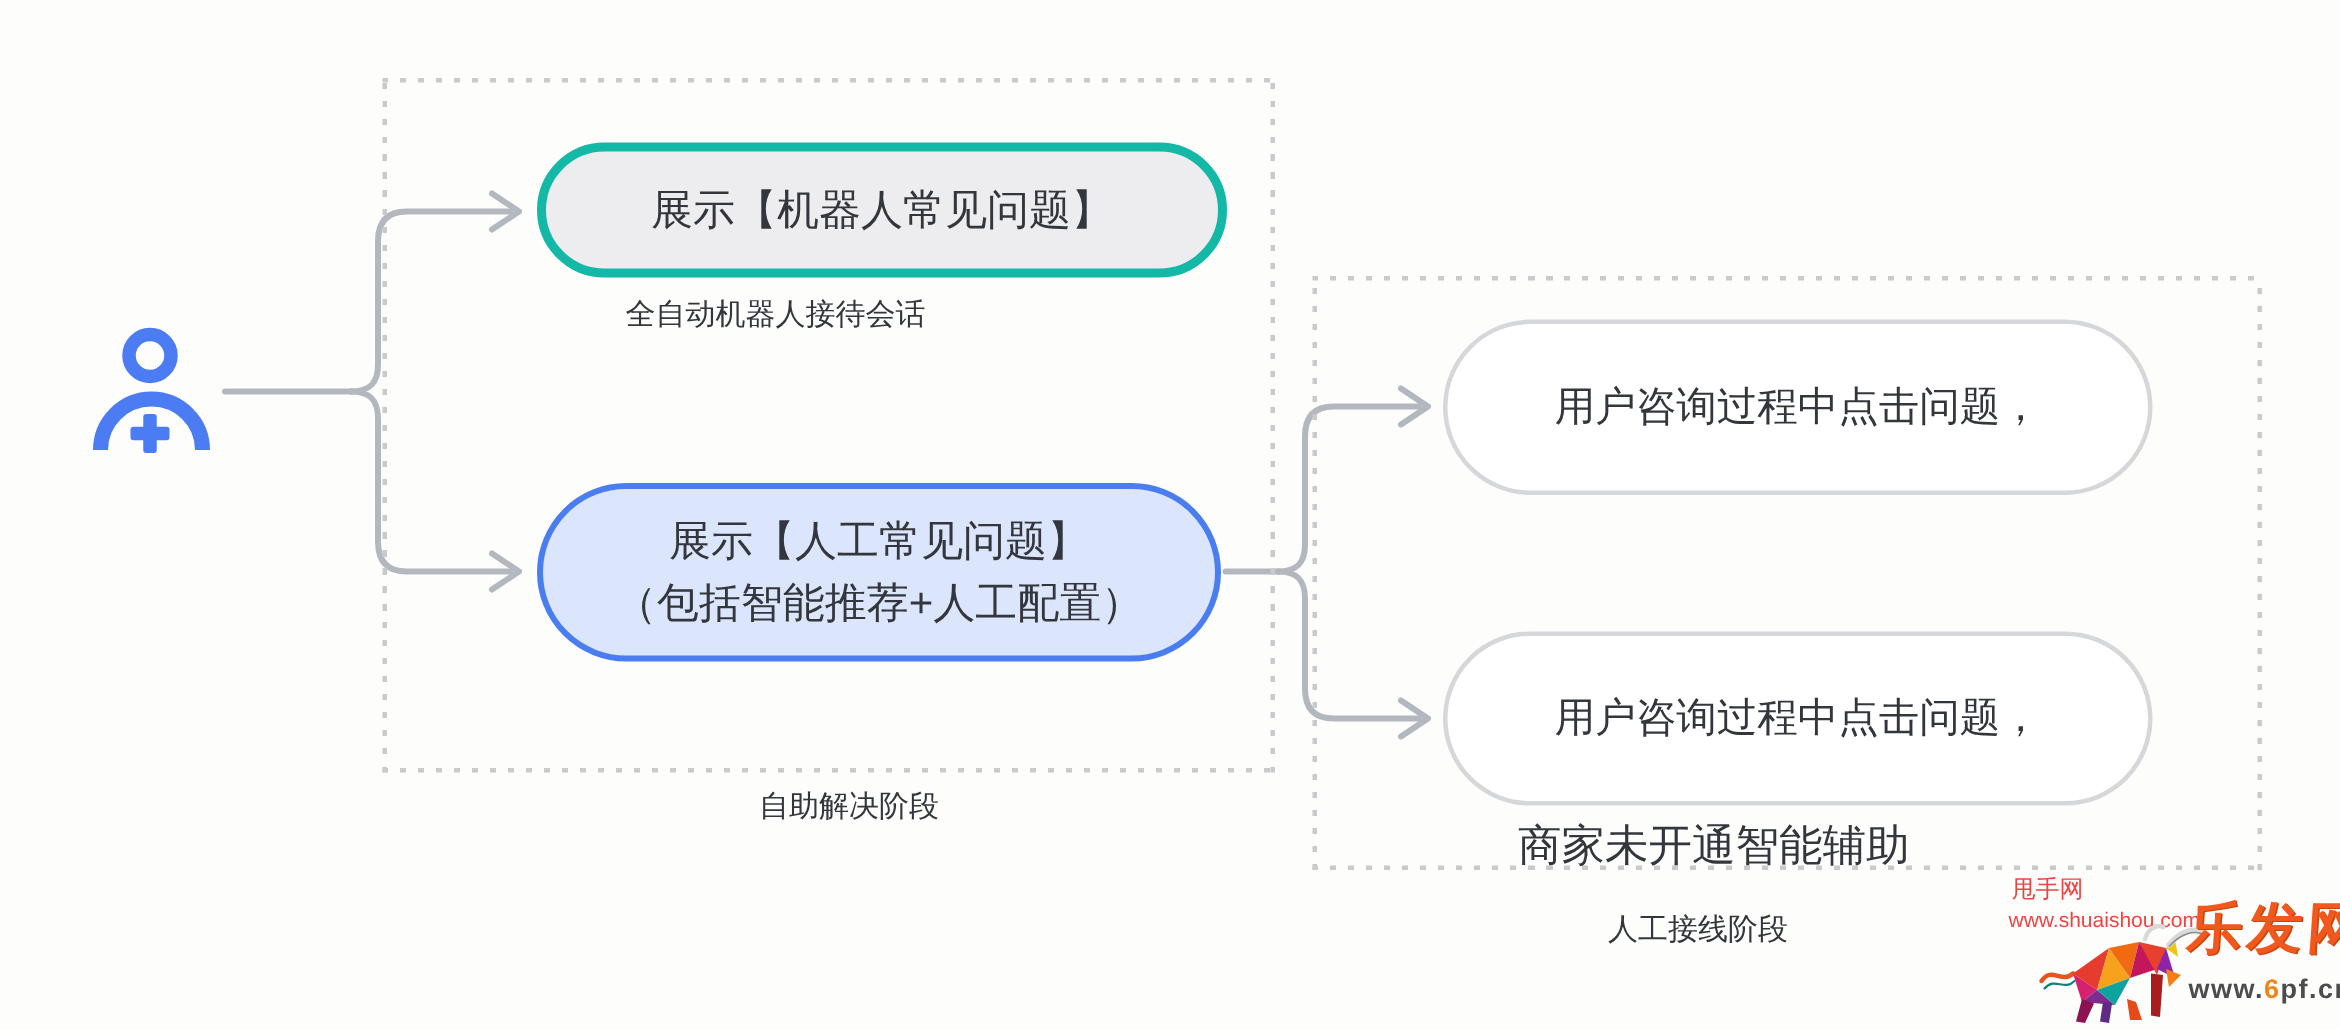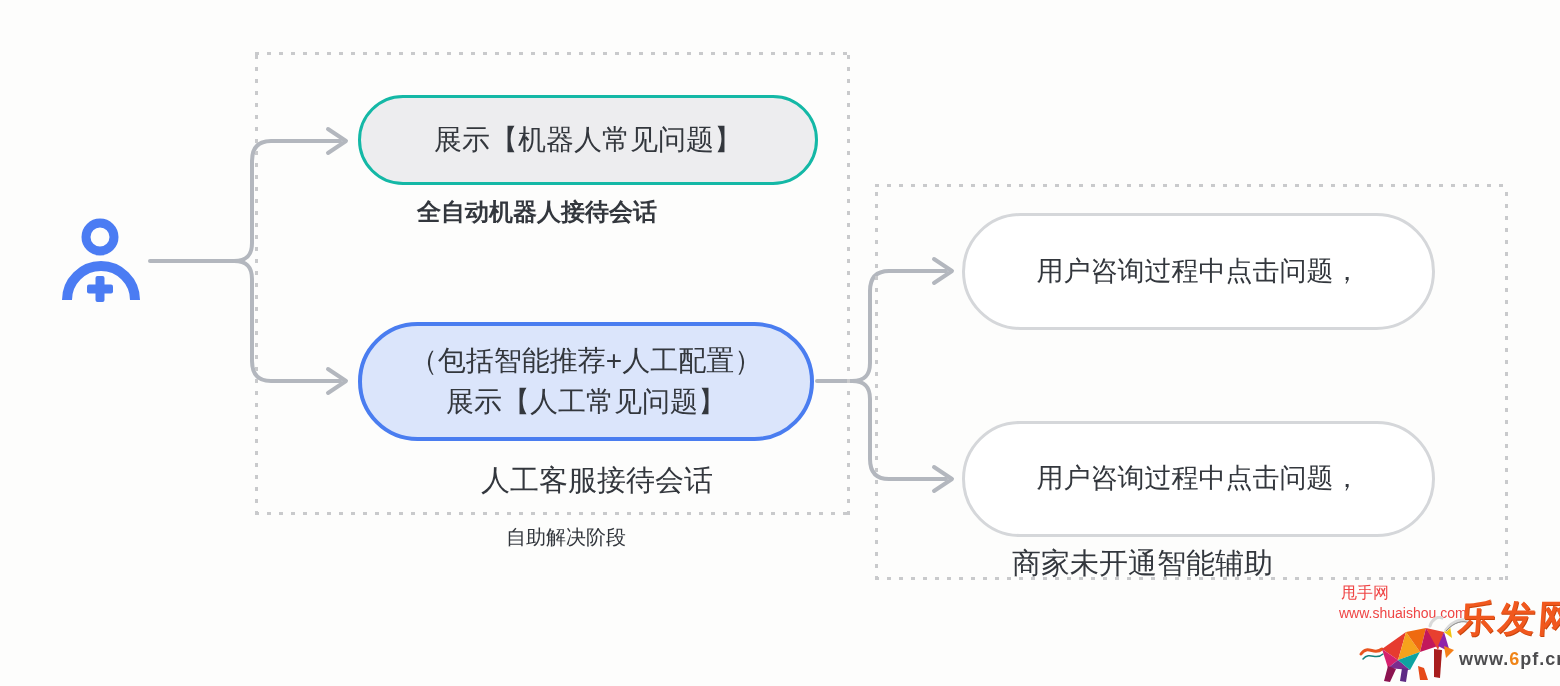--- a/index.html
+++ b/index.html
@@ -33,39 +33,39 @@
   .node{
     position:absolute;
     display:flex;flex-direction:column;
     align-items:center;justify-content:center;
     text-align:center;
     box-sizing:border-box;
     line-height:1.45;
   }
   .node-gray{
     background:#ededef;
-    border:3px solid #14b8a6;
+    border:6px solid #14b8a6;
     border-radius:46px;
     font-size:28px;
   }
   .node-blue{
     background:#dbe5fb;
     border:4px solid #4a7df0;
     border-radius:60px;
     font-size:28px;
   }
   .node-white{
     background:#ffffff;
     border:3px solid #d5d7da;
     border-radius:59px;
     font-size:27px;
     line-height:1.55;
   }
   .caption{position:absolute;white-space:nowrap;color:#33373d;}
-  .cap-sm{font-size:24px;font-weight:bold;}
+  .cap-sm{font-size:20px;}
   .cap-lg{font-size:29px;}
   .stage-label{position:absolute;white-space:nowrap;font-size:20px;color:#33373d;}
 
   
   .wm-red{position:absolute;color:#ef4444;white-space:nowrap;}
   .wm-red-name{font-size:16px;}
   .wm-red-url{font-size:14px;}
   .lefa-name{
     position:absolute;
     font-size:37px;font-weight:900;
@@ -112,38 +112,38 @@
   </svg>
 
   <div class="stage-box" style="left:255px;top:52px;width:595px;height:463px"></div>
 
   <div class="node node-gray" style="left:358px;top:95px;width:460px;height:90px">
     <span>展示【机器人常见问题】</span>
   </div>
   <div class="caption cap-sm" style="left:417px;top:196px">全自动机器人接待会话</div>
 
   <div class="node node-blue" style="left:358px;top:322px;width:456px;height:119px">
+    <span>展示【人工常见问题】</span>
     <span>（包括智能推荐+人工配置）</span>
-    <span>展示【人工常见问题】</span>
   </div>
-  <div class="caption cap-lg" style="left:481px;top:461px">人工客服接待会话</div>
 
   <div class="stage-label" style="left:506px;top:524px">自助解决阶段</div>
 
   <div class="stage-box" style="left:875px;top:184px;width:633px;height:396px"></div>
 
   <div class="node node-white" style="left:962px;top:213px;width:473px;height:117px">
     <span>用户咨询过程中点击问题，</span>
   </div>
 
   <div class="node node-white" style="left:962px;top:421px;width:473px;height:116px">
     <span>用户咨询过程中点击问题，</span>
   </div>
   <div class="caption cap-lg" style="left:1012px;top:544px">商家未开通智能辅助</div>
 
+  <div class="stage-label" style="left:1072px;top:606px">人工接线阶段</div>
 
   <div class="wm-red wm-red-name" style="left:1341px;top:583px">甩手网</div>
   <div class="wm-red wm-red-url" style="left:1339px;top:605px">www.shuaishou.com</div>
 
   <svg class="abs" style="left:1358px;top:616px" width="118" height="70" viewBox="0 0 118 70">
     <path d="M3 38 C10 28 16 40 24 33" stroke="#e8541f" stroke-width="3" fill="none" stroke-linecap="round"></path>
     <path d="M5 43 C12 35 18 45 25 38" stroke="#14807c" stroke-width="1.5" fill="none" stroke-linecap="round"></path>
     <polygon points="24,33 48,16 40,44" fill="#e63b2f"></polygon>
     <polygon points="40,44 48,16 62,36" fill="#f6a21c"></polygon>
     <polygon points="24,33 40,44 30,52" fill="#d6216e"></polygon>

